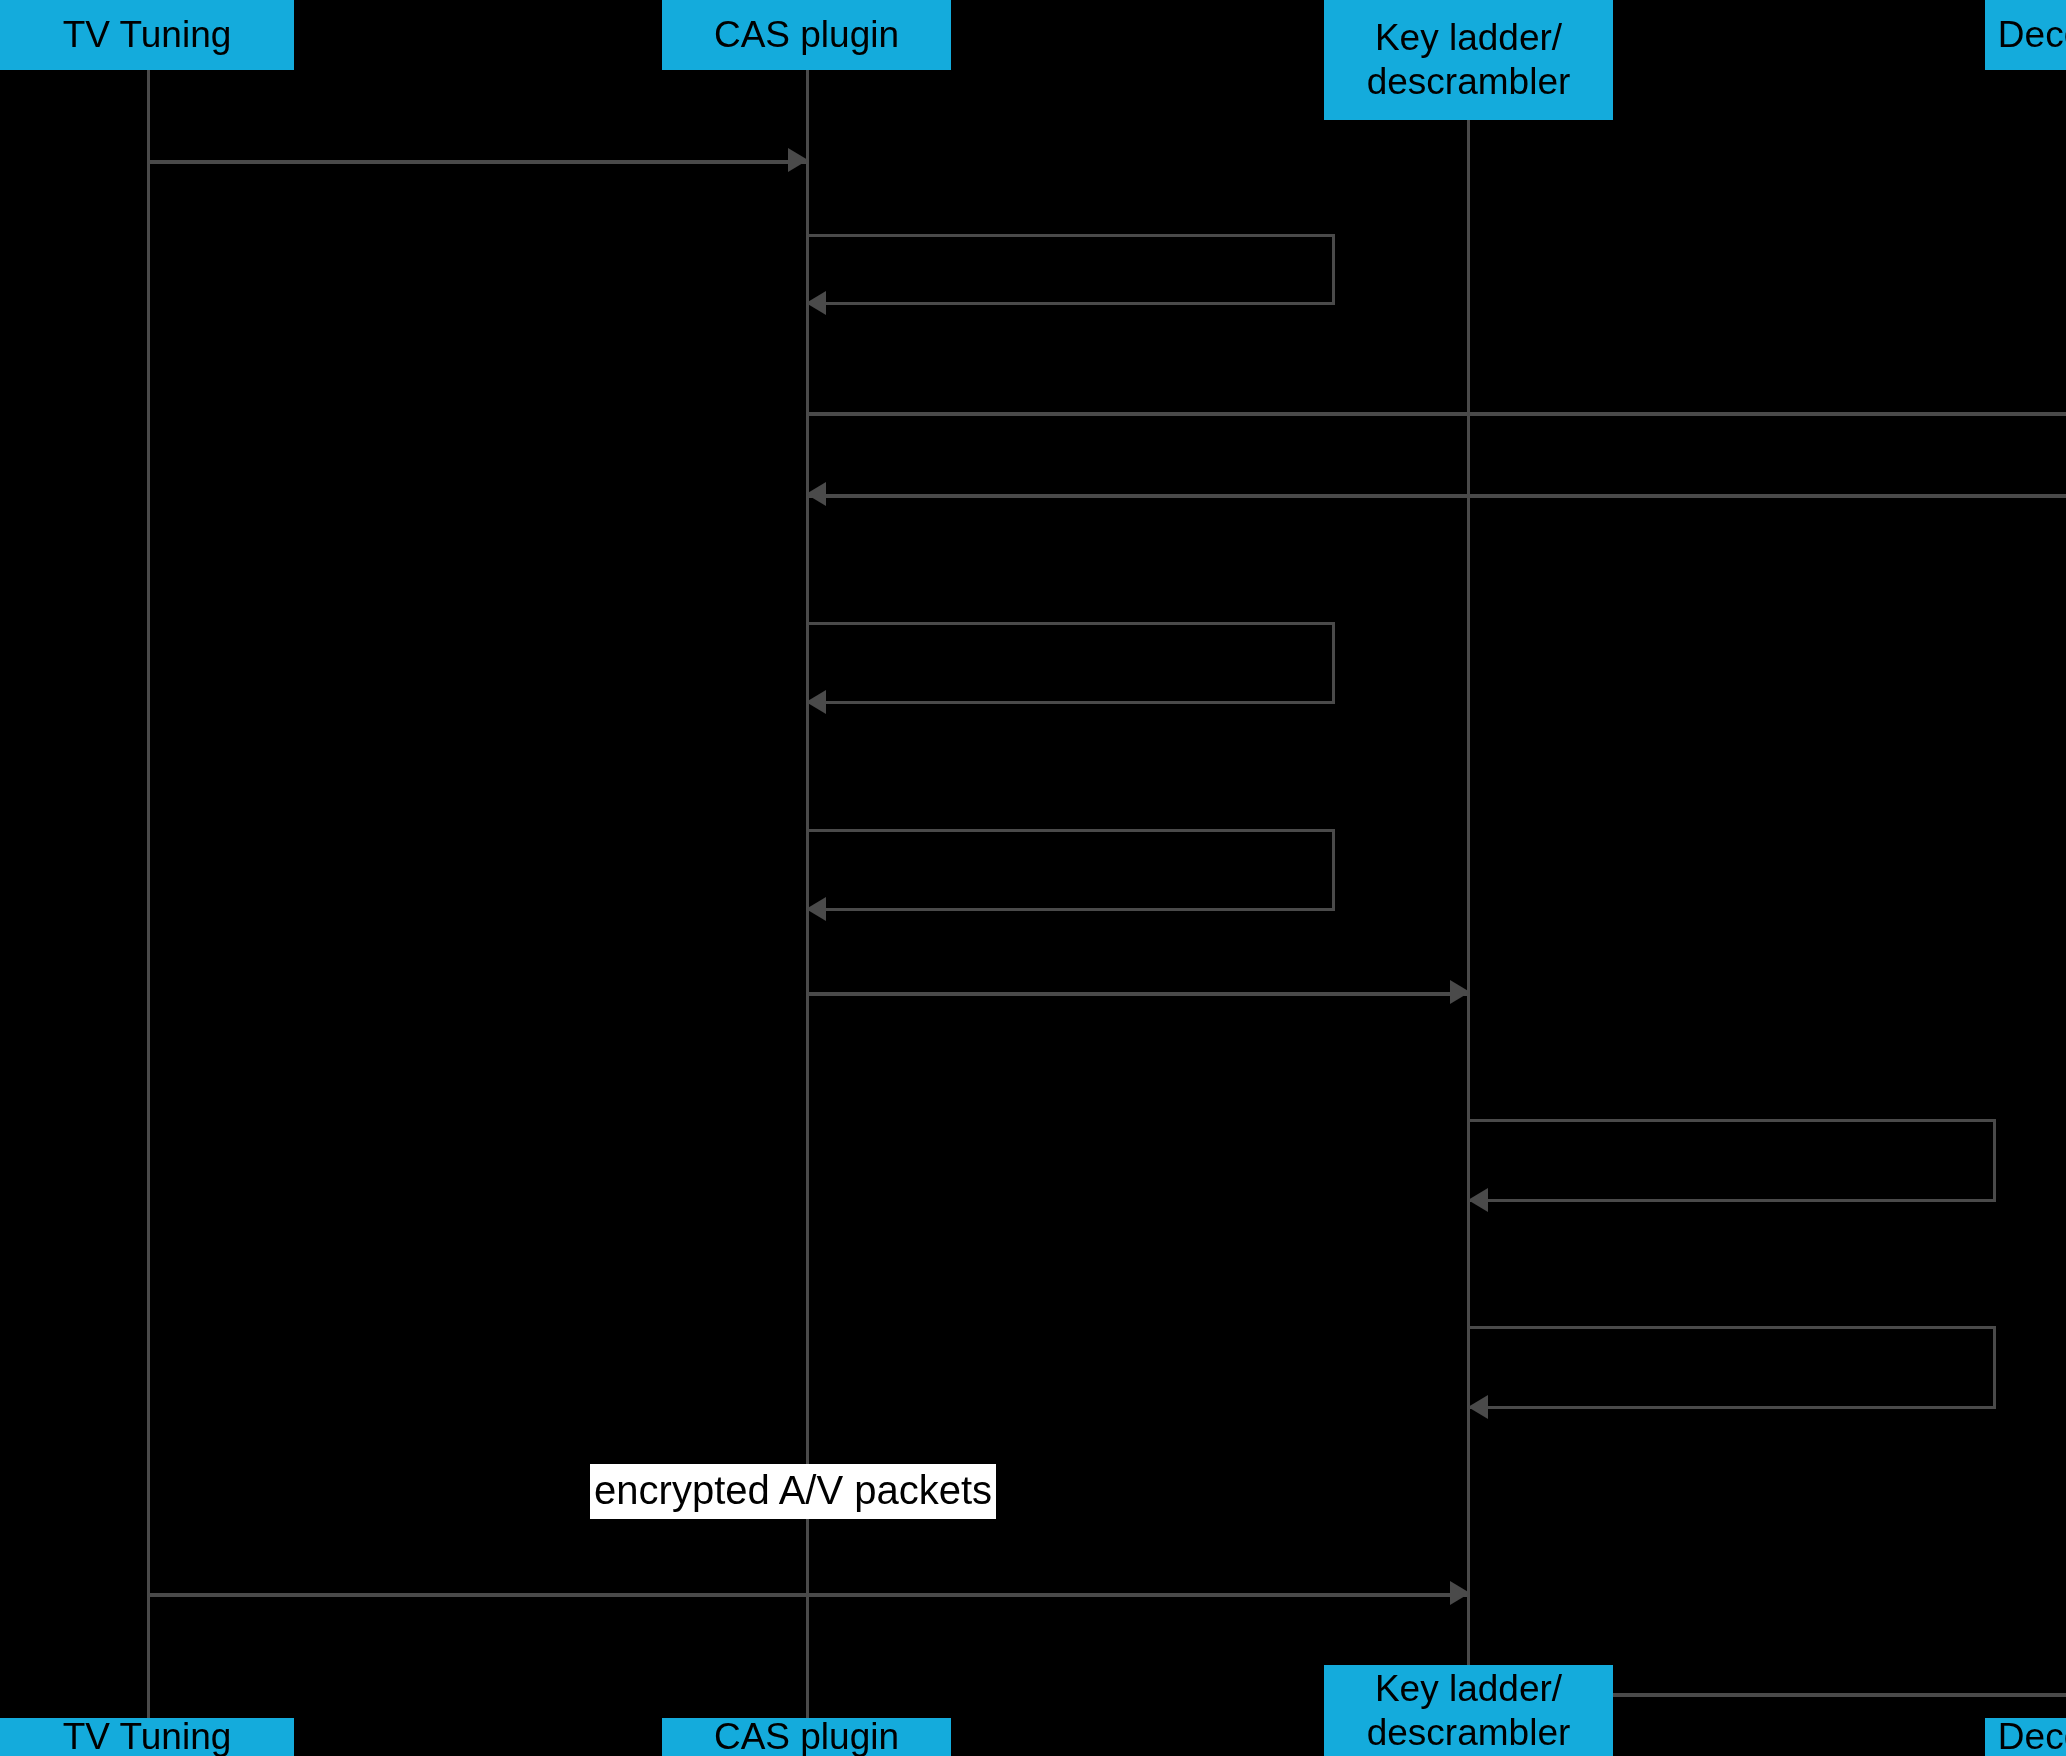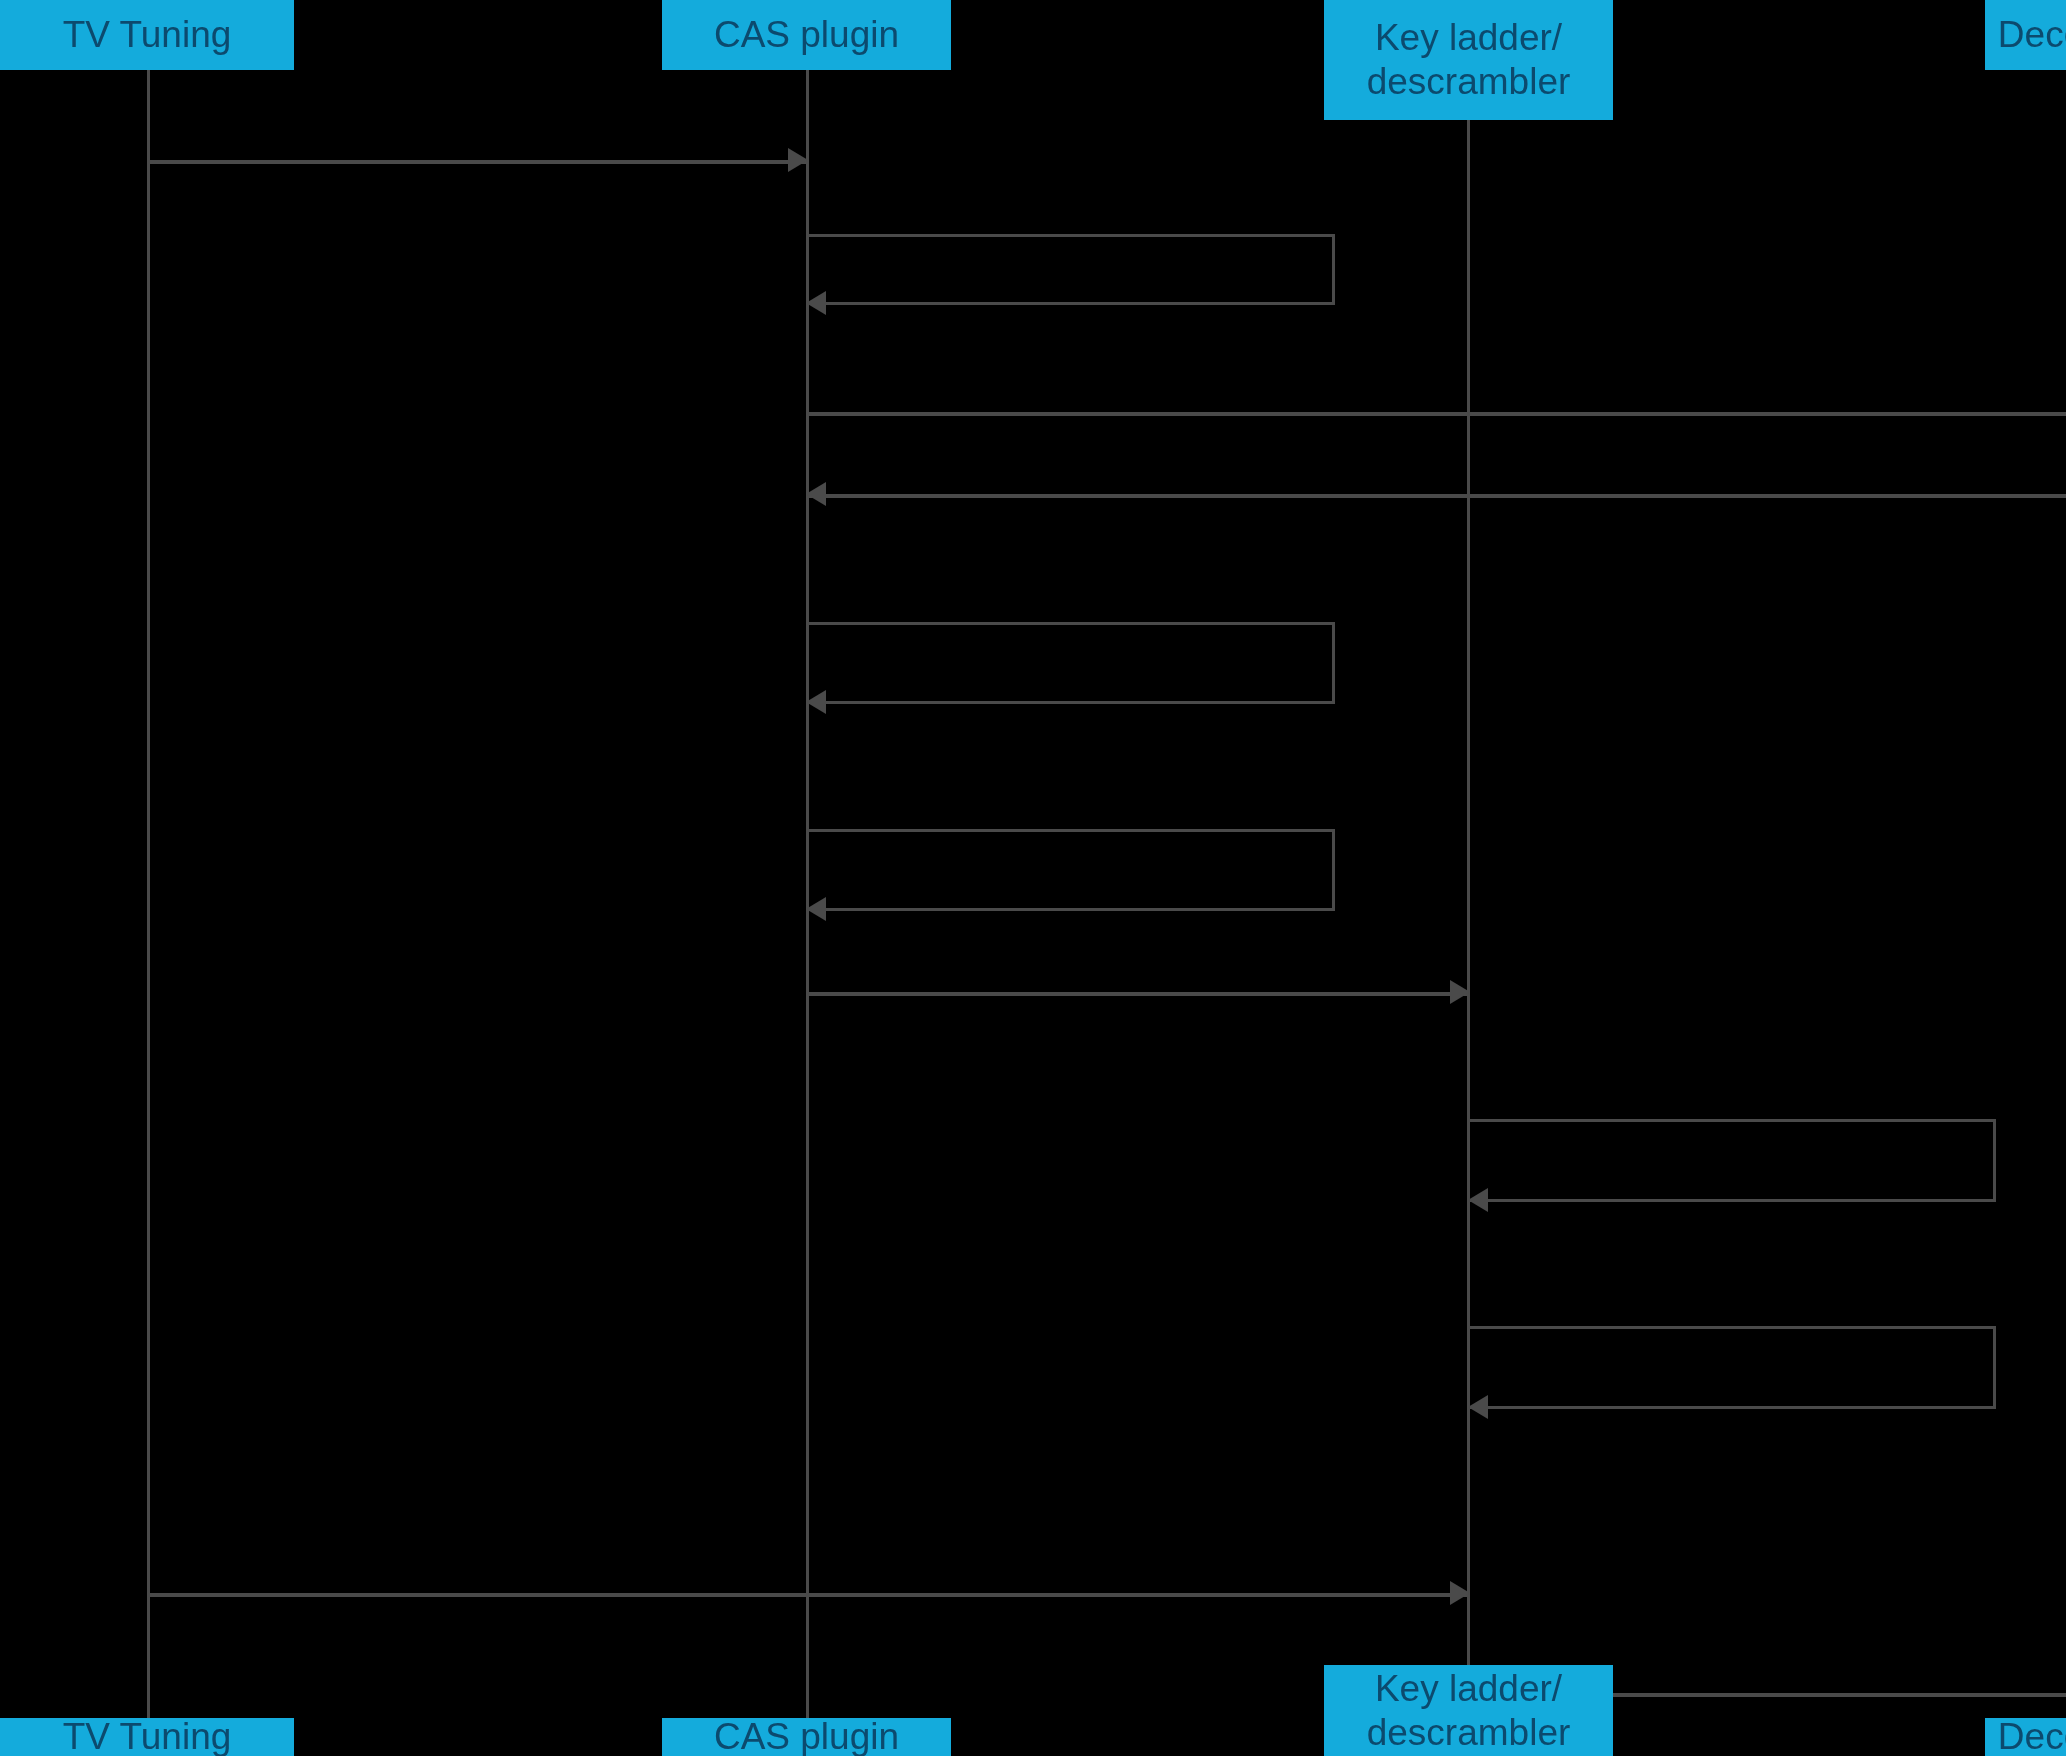--- a/index.html
+++ b/index.html
@@ -12,21 +12,21 @@
   }
   
   .lifeline{
     position:absolute;
     width:2.5px;
     background:#4a4a4a;
   }
   .pbox{
     position:absolute;
     background:#14ABDC;
-    color:#0c4a6e;
+    color:#000000;
     display:flex;
     align-items:center;
     justify-content:center;
     text-align:center;
     font-size:37px;
     line-height:1.18;
     letter-spacing:0px;
     white-space:pre-line;
     box-sizing:border-box;
     padding:0 4.1px;
@@ -84,20 +84,21 @@
     <div class="selfcall" style="left: 807px; top: 829px; width: 528px; height: 82px;"></div>
     <div class="arrow-l" style="left: 806px; top: 897px;"></div>
     <div class="msgline" style="left: 807px; top: 992px; width: 662px;"></div>
     <div class="arrow-r" style="left: 1450px; top: 980px;"></div>
     <div class="selfcall" style="left: 1469px; top: 1119px; width: 527px; height: 83px;"></div>
     <div class="arrow-l" style="left: 1468px; top: 1188px;"></div>
     <div class="selfcall" style="left: 1469px; top: 1326px; width: 527px; height: 83px;"></div>
     <div class="arrow-l" style="left: 1468px; top: 1395px;"></div>
     <div class="msgline" style="left: 148px; top: 1593px; width: 1321px;"></div>
     <div class="arrow-r" style="left: 1450px; top: 1581px;"></div>
+    <div class="msglabel" style="left: 590px; top: 1464px;">encrypted A/V packets</div>
     <div class="msgline" style="left: 1469px; top: 1693px; width: 661px;"></div>
     <div class="pbox" style="left: 0px; top: 0px; width: 294px; height: 70px;">TV Tuning</div>
     <div class="pbox" style="left: 0px; top: 1718px; width: 294px; height: 38px;">TV Tuning</div>
     <div class="pbox" style="left: 662px; top: 0px; width: 289px; height: 70px;">CAS plugin</div>
     <div class="pbox" style="left: 662px; top: 1718px; width: 289px; height: 38px;">CAS plugin</div>
     <div class="pbox" style="left: 1324px; top: 0px; width: 289px; height: 120px;">Key ladder/
 descrambler</div>
     <div class="pbox" style="left: 1324px; top: 1665px; width: 289px; height: 91px;">Key ladder/
 descrambler</div>
     <div class="pbox" style="left: 1985px; top: 0px; width: 289px; height: 70px;">Decode, display</div>

